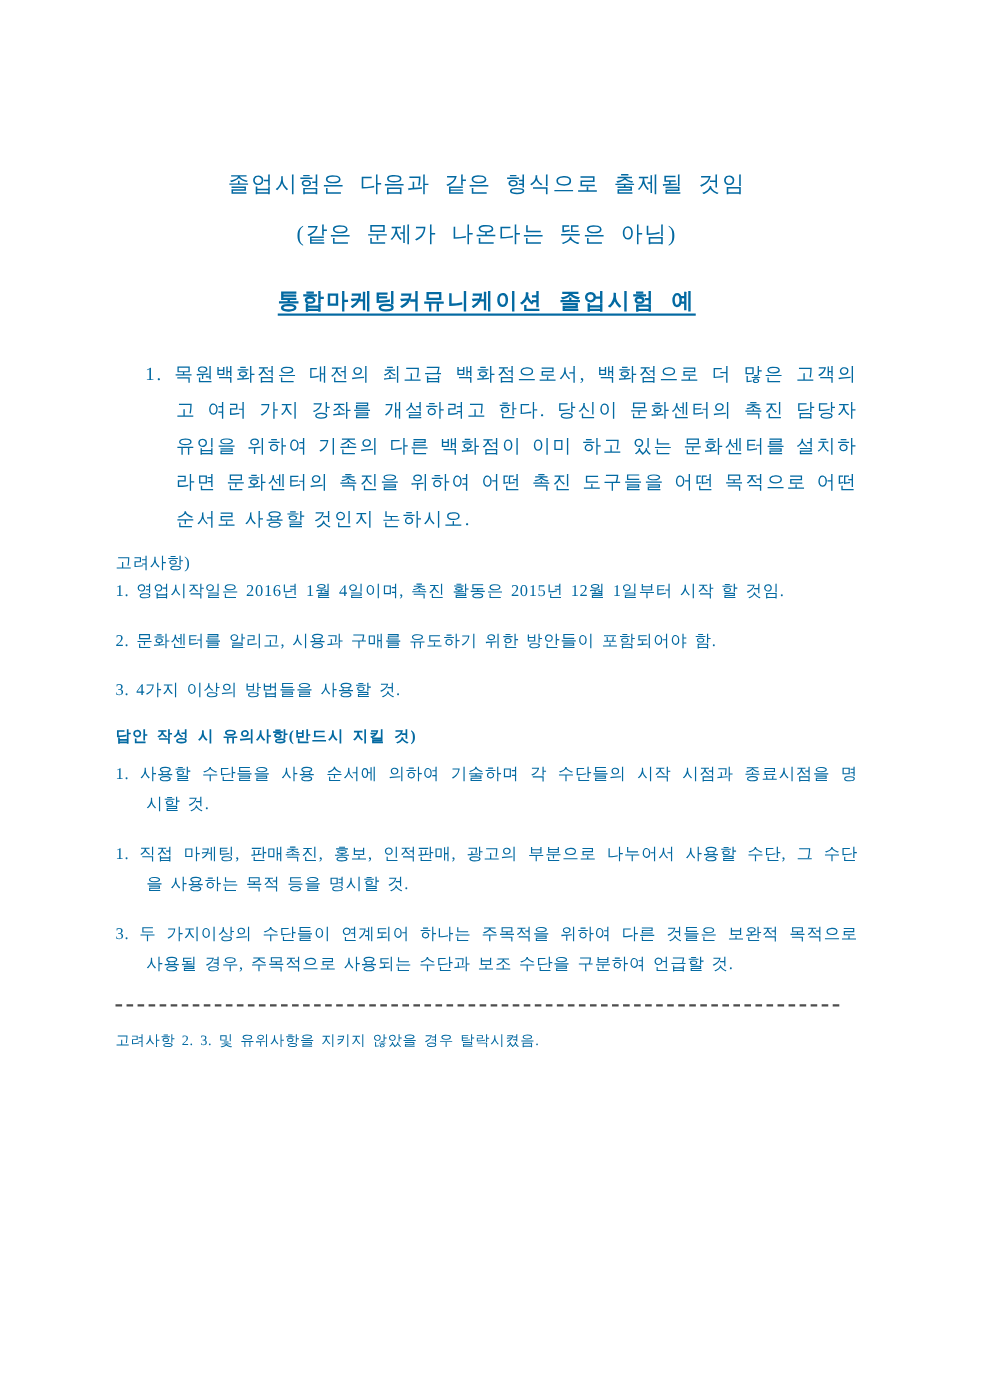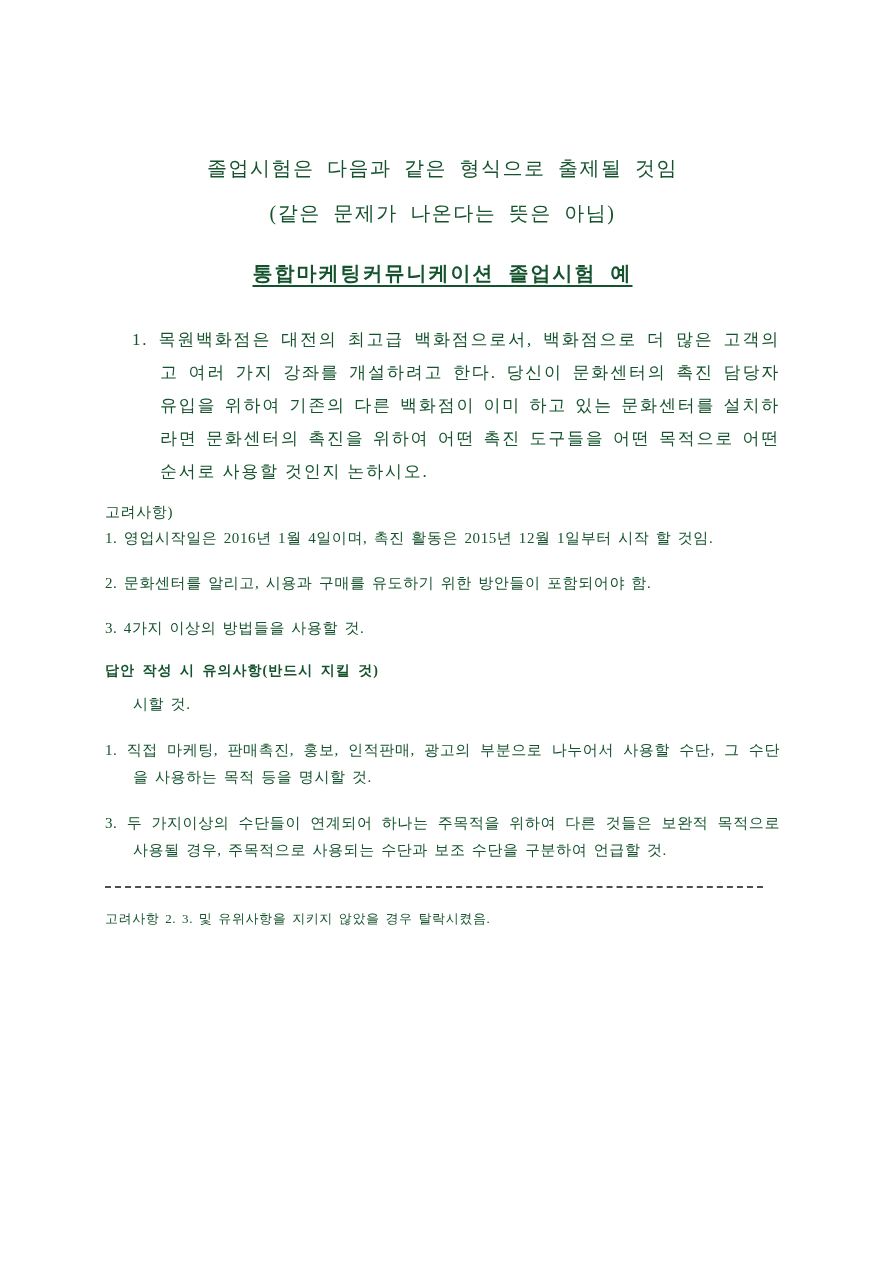--- a/index.html
+++ b/index.html
@@ -1,21 +1,21 @@
 <!DOCTYPE html>
 <html><head>
 <meta charset="utf-8">
 <style>
   html, body { margin: 0; padding: 0; background: #ffffff; }
   .page {
     position: relative;
     width: 893px;
     height: 1264px;
     background: #ffffff;
-    color: #14532d;
+    color: #0369a1;
     box-sizing: border-box;
     padding: 146px 113px 0 105px;
     font-family: "Liberation Serif", "DejaVu Serif", serif;
     overflow: hidden;
   }
   .title-line {
     text-align: center;
     font-size: 20px;
     line-height: 45px;
     letter-spacing: 1.5px;
@@ -103,20 +103,21 @@
     <div class="c-label">고려사항)</div>
     <div class="c-item">1. 영업시작일은 2016년 1월 4일이며, 촉진 활동은 2015년 12월 1일부터 시작 할 것임.</div>
     <div class="c-item">2. 문화센터를 알리고, 시용과 구매를 유도하기 위한 방안들이 포함되어야 함.</div>
     <div class="c-item">3. 4가지 이상의 방법들을 사용할 것.</div>
   </div>
 
   <div class="guidelines">
     <div class="g-heading">답안 작성 시 유의사항(반드시 지킬 것)</div>
 
     <div class="g-item">
+      <div class="g-line just">1. 사용할 수단들을 사용 순서에 의하여 기술하며 각 수단들의 시작 시점과 종료시점을 명</div>
       <div class="g-line g-cont">시할 것.</div>
     </div>
 
     <div class="g-item">
       <div class="g-line just">1. 직접 마케팅, 판매촉진, 홍보, 인적판매, 광고의 부분으로 나누어서 사용할 수단, 그 수단</div>
       <div class="g-line g-cont">을 사용하는 목적 등을 명시할 것.</div>
     </div>
 
     <div class="g-item">
       <div class="g-line just">3. 두 가지이상의 수단들이 연계되어 하나는 주목적을 위하여 다른 것들은 보완적 목적으로</div>

